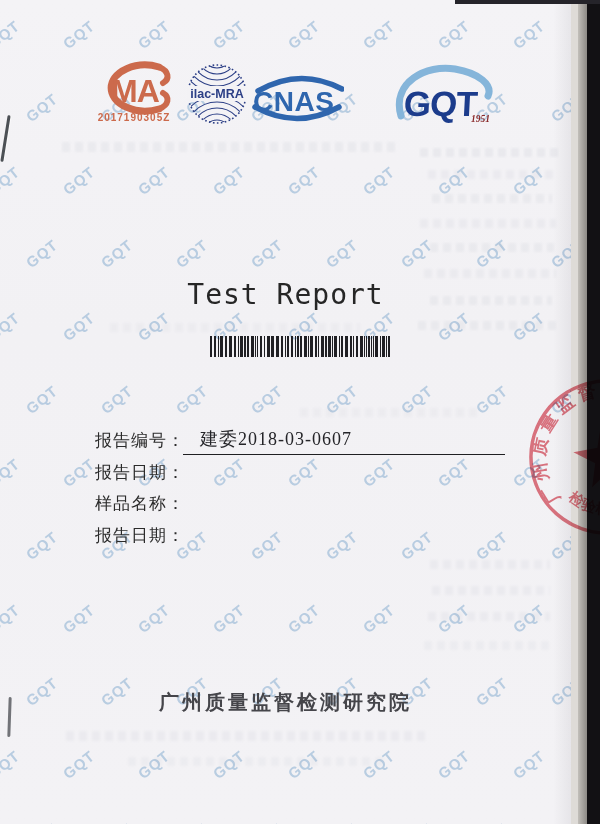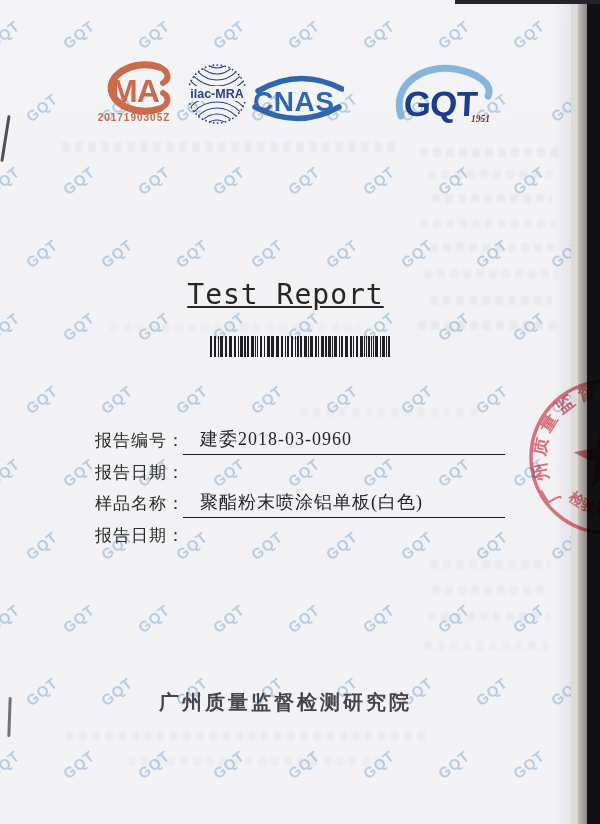--- a/index.html
+++ b/index.html
@@ -30,21 +30,21 @@
       font:700 10px "Liberation Sans",sans-serif;letter-spacing:1px;color:var(--cma-orange);}
   .ilac-svg{left:186px;top:62px;width:62px;height:64px;color:var(--ilac-navy);}
   .cnas-svg{left:252px;top:72px;width:92px;height:54px;color:var(--cnas-blue);}
   .cnas-text{left:347px;top:63px;width:70px;color:var(--cnas-text-blue);
       font:700 10.5px "Liberation Sans",sans-serif;line-height:13.6px;}
   .gqt-svg{left:393px;top:64px;width:104px;height:66px;}
 
   .title-cn{position:absolute;left:0;top:218px;width:571px;text-align:center;
       font:700 35px "Liberation Sans",sans-serif;letter-spacing:3px;color:var(--ink);}
   .title-en{position:absolute;left:0;top:278px;width:571px;text-align:center;
-      font:500 28px "DejaVu Sans Mono",monospace;letter-spacing:1px;color:#262626;text-decoration:underline;}
+      font:500 28px "DejaVu Sans Mono",monospace;letter-spacing:1px;color:#262626;}
 
   .barcode{position:absolute;left:210px;top:336px;width:181px;height:21px;display:flex;align-items:stretch;}
   .barcode span{display:block;height:100%;}
 
   .form{position:absolute;left:95px;top:423px;width:410px;color:#272727;}
   .frow{display:flex;align-items:flex-end;height:31.8px;}
   .flabel{width:88px;font:400 17px "Liberation Serif","DejaVu Serif",serif;
       letter-spacing:1px;color:#2b2b2b;padding-bottom:3px;white-space:nowrap;text-align:right;}
   .fvalue{width:310px;border-bottom:1.4px solid #1f1f22;padding:0 0 3px 17px;
       font:400 18px "Liberation Serif","DejaVu Serif",serif;letter-spacing:1px;
@@ -290,28 +290,27 @@
         <span style="width: 3px; background: rgb(32, 32, 36); margin-right: 2px;"></span>
         <span style="width: 1px; background: rgb(32, 32, 36); margin-right: 1px;"></span>
         <span style="width: 3px; background: rgb(32, 32, 36); margin-right: 1px;"></span>
         <span style="width: 1px; background: rgb(32, 32, 36); margin-right: 1px;"></span>
         <span style="width: 2px; background: rgb(32, 32, 36); margin-right: 1px;"></span>
       </div>
 
     <div class="form">
       <div class="frow">
         <div class="flabel">报告编号：</div>
-        <div class="fvalue">建委2018-03-0960</div>
+        <div class="fvalue">建委2018-03-0607</div>
       </div>
       <div class="frow">
         <div class="flabel">报告日期：</div>
       </div>
       <div class="frow">
         <div class="flabel">样品名称：</div>
-        <div class="fvalue">聚酯粉末喷涂铝单板(白色)</div>
       </div>
       <div class="frow">
         <div class="flabel">报告日期：</div>
       </div>
     </div>
 
     <div class="issuer">广州质量监督检测研究院</div>
 
     <div class="staple1"></div>
     <div class="staple2"></div>

